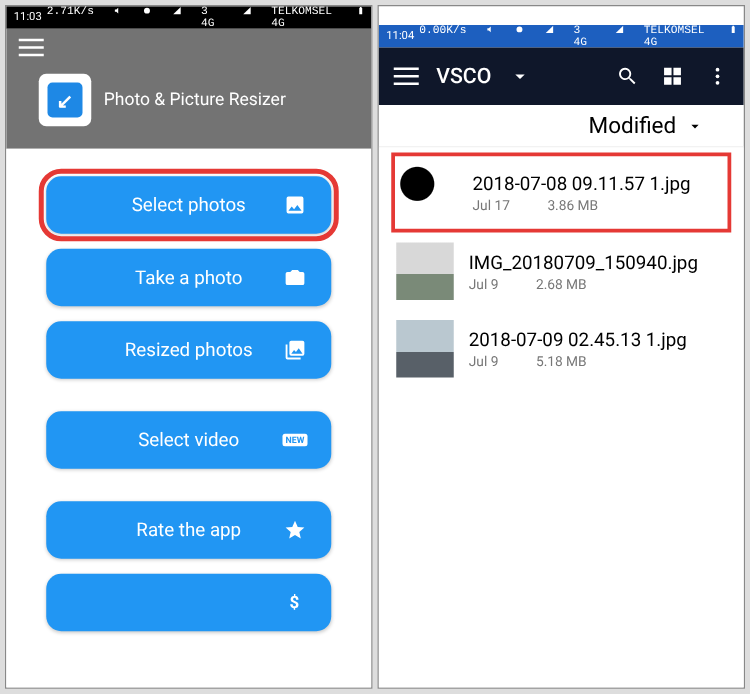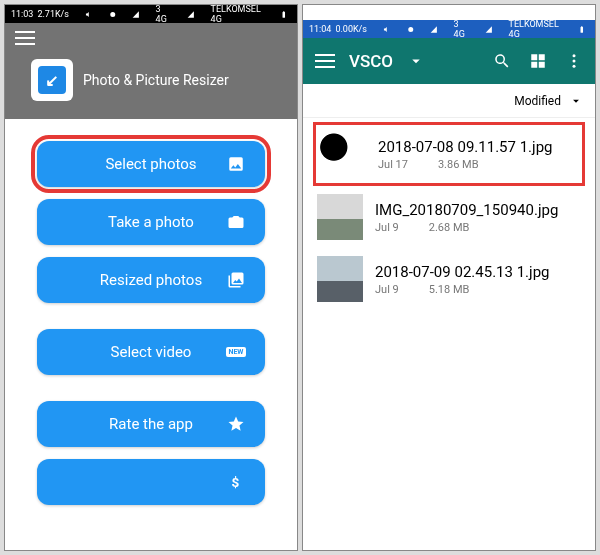--- a/index.html
+++ b/index.html
@@ -26,21 +26,21 @@
     height: 18px;
     background: #000;
     color: #fff;
     font-size: 9px;
     display: flex;
     align-items: center;
     padding: 0 6px;
     gap: 4px;
   }
   .phone-right .statusbar { background: #1d5fbf; margin-top: 15px; }
-  .statusbar .right { margin-left: auto; display: flex; gap: 16px; align-items: center; }
+  .statusbar .right { margin-left: auto; display: flex; gap: 16px; align-items: flex-start; font-family: Liberation Mono, monospace; }
   .statusbar svg { width: 9px; height: 9px; fill: #fff; }
   
   .header-blue {
     background: #737373;
     color: #fff;
     padding: 8px 10px 18px 10px;
   }
   .ham-row { display: flex; align-items: center; }
   .hamburger { width: 20px; height: 14px; display: flex; flex-direction: column; justify-content: space-between; }
   .hamburger span { height: 2px; background: #fff; }
@@ -77,32 +77,32 @@
   .btn .label { flex: 0 0 auto; }
   .btn .icon-slot {
     position: absolute; right: 14px; top: 50%; transform: translateY(-50%);
     width: 30px; height: 18px; display: flex; align-items: center; justify-content: center;
   }
   .btn .icon-slot svg { width: 18px; height: 18px; fill: #fff; }
   .red-frame { outline: 4px solid #e53935; outline-offset: 2px; }
   .gap-extra { margin-top: 14px; }
   
   .appbar {
-    background: #0f766e;
+    background: #0f172a;
     color: #fff;
     height: 46px;
     display: flex; align-items: center; gap: 14px;
     padding: 0 12px;
   }
   .appbar-title { font-size: 17px; font-weight: 500; }
   .appbar-actions { margin-left: auto; display: flex; gap: 18px; align-items: center; }
   .appbar svg { width: 18px; height: 18px; fill: #fff; }
   .sortbar {
     height: 34px; display: flex; align-items: center; justify-content: flex-end; gap: 8px;
-    padding: 0 12px; font-size: 12px; color: #000;
+    padding: 0 32px; font-size: 18px; color: #000;
     border-bottom: 1px solid #eee;
   }
   .sortbar svg { width: 14px; height: 14px; fill: #000; }
   .file-list { flex: 1; background: #fff; padding: 4px 10px; }
   .file-item {
     display: flex; gap: 12px; align-items: center; padding: 8px 4px;
   }
   .file-item.red-frame-file { border: 3px solid #e53935; padding: 6px 4px; }
   .thumb {
     width: 46px; height: 46px; background: linear-gradient(to bottom, #ccc 55%, #888 55%);

